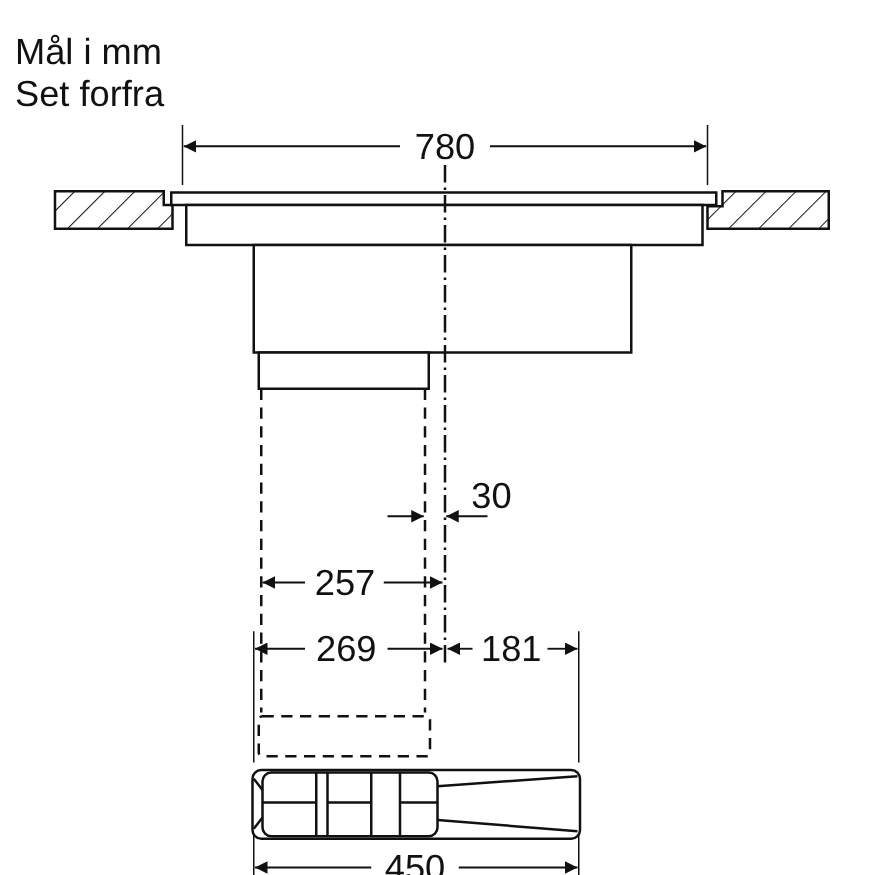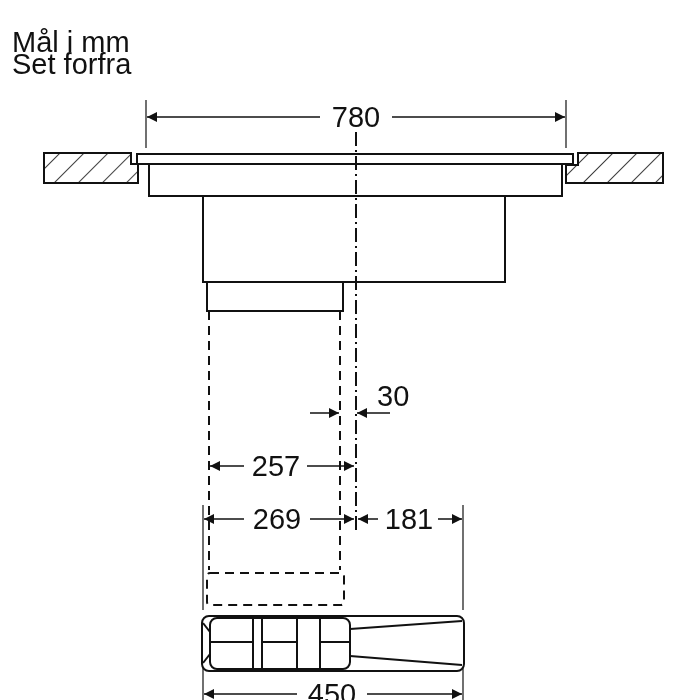--- a/index.html
+++ b/index.html
@@ -6,21 +6,21 @@
     body { width: 700px; height: 700px; position: relative; overflow: hidden; }
     #stage { position: absolute; left: 0; top: 0; width: 700px; height: 700px; margin-top: 20px; }
     .title-line { position: absolute; left: 12px; font-family: "Liberation Sans", sans-serif; font-size: 29px; color: #111; line-height: 1; }
     svg text { font-family: "Liberation Sans", sans-serif; fill: #111; }
   </style>
 </head>
 <body>
 
 <div id="stage">
   <div class="title-line" style="top:8px;">Mål i mm</div>
-  <div class="title-line" style="top:30px;">Set forfra</div>
+  <div class="title-line" style="top:42px;">Set forfra</div>
 
   <svg width="700" height="700" viewBox="0 0 700 700" xmlns="http://www.w3.org/2000/svg">
     <defs>
       <pattern id="hatch" patternUnits="userSpaceOnUse" width="17" height="17" patternTransform="rotate(45)">
         <line x1="0" y1="0" x2="0" y2="17" stroke="#111" stroke-width="1.6"></line>
       </pattern>
       <marker id="arr" viewBox="0 0 10 10" refX="10" refY="5" markerWidth="10" markerHeight="10" orient="auto-start-reverse" markerUnits="userSpaceOnUse">
         <path d="M0,0 L10,5 L0,10 z" fill="#111"></path>
       </marker>
     </defs>

